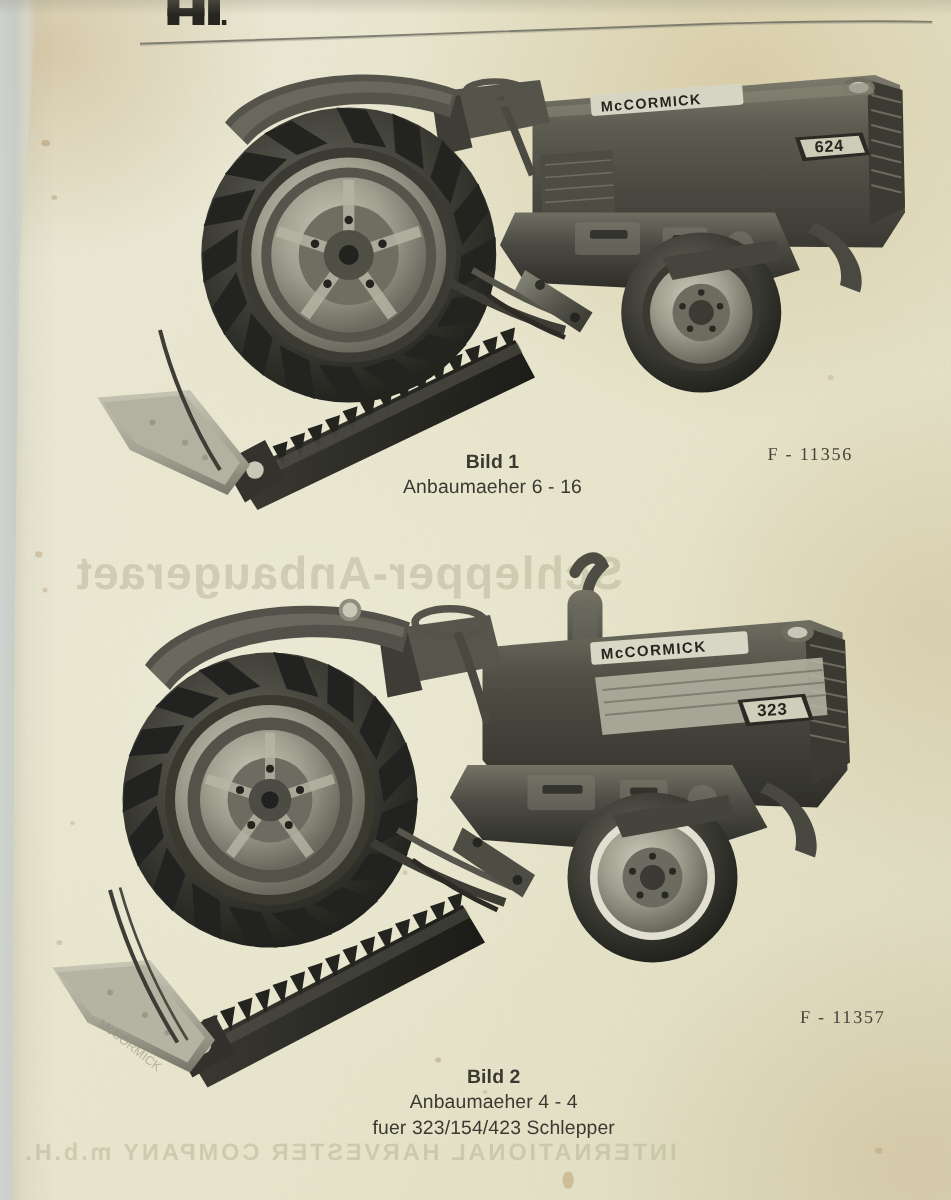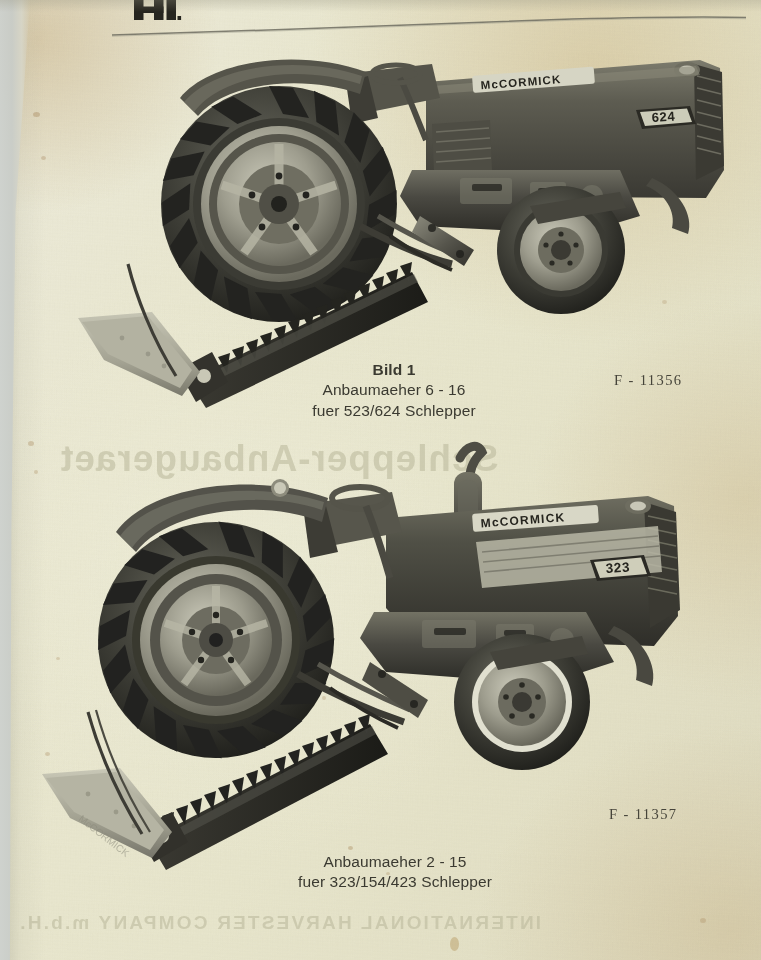--- a/index.html
+++ b/index.html
@@ -382,24 +382,23 @@
         </g>
       </g>
 
       <path d="M68,244 C76,276 92,318 116,356" stroke="#3e3d36" stroke-width="3.2" fill="none"></path>
     </svg>
   </div>
 
   <div class="caption cap-block" style="left:284px; top:360px; width:220px;">
     <div class="cap-title">Bild 1</div>
     <div class="cap-l2">Anbaumaeher 6 - 16</div>
-    <div class="cap-l3">fuer 523/624 Schlepper</div>
   </div>
 
-  <div class="fnum" style="left:614px; top:372px;">F - 11356</div>
+  <div class="fnum" style="left:614px; top:356px;">F - 11356</div>
 
   <div class="photo" style="left:30px; top:440px; width:720px; height:440px;">
     <svg width="720" height="440" viewBox="0 0 720 440">
       <defs>
         <linearGradient id="hoodG2" x1="0" y1="0" x2="0" y2="1">
           <stop offset="0%" stop-color="#6e6d60"></stop>
           <stop offset="30%" stop-color="#505046"></stop>
           <stop offset="100%" stop-color="#2f2e29"></stop>
         </linearGradient>
         <linearGradient id="metalA2" x1="0" y1="0" x2="0" y2="1">
@@ -627,24 +626,25 @@
           <circle cx="86" cy="372" r="2.4"></circle>
           <circle cx="104" cy="386" r="2.4"></circle>
         </g>
         <text x="48" y="380" font-family="Liberation Sans, sans-serif" font-size="10" fill="#8c8b7c" opacity=".55" transform="rotate(38 48 380)">McCORMICK</text>
       </g>
       <path d="M58,272 C68,308 86,352 112,394" stroke="#3d3c35" stroke-width="3.2" fill="none"></path>
       <path d="M66,270 C76,306 94,350 120,392" stroke="#4c4b42" stroke-width="2.2" fill="none"></path>
     </svg>
   </div>
 
-  <div class="fnum" style="left:609px; top:806px;">F - 11357</div>
+  <div class="fnum" style="left:640px; top:806px;">F - 11357</div>
 
   <div class="caption cap-block" style="left:275px; top:852px; width:240px;">
-    <div class="cap-l2">Anbaumaeher 2 - 15</div>
+    <div class="cap-title">Bild 2</div>
+    <div class="cap-l2">Anbaumaeher 4 - 4</div>
     <div class="cap-l3">fuer 323/154/423 Schlepper</div>
   </div>
 
   <div class="scan-edge-shadow"></div>
   <div class="scan-edge-left"></div>
   <div class="scan-edge-top"></div>
 
   <div class="spot" style="left:33px;  top:112px; width:7px;  height:5px;  background:rgba(150,110,60,.30);"></div>
   <div class="spot" style="left:41px;  top:156px; width:5px;  height:4px;  background:rgba(150,110,60,.26);"></div>
   <div class="spot" style="left:28px;  top:441px; width:6px;  height:5px;  background:rgba(150,110,60,.28);"></div>

